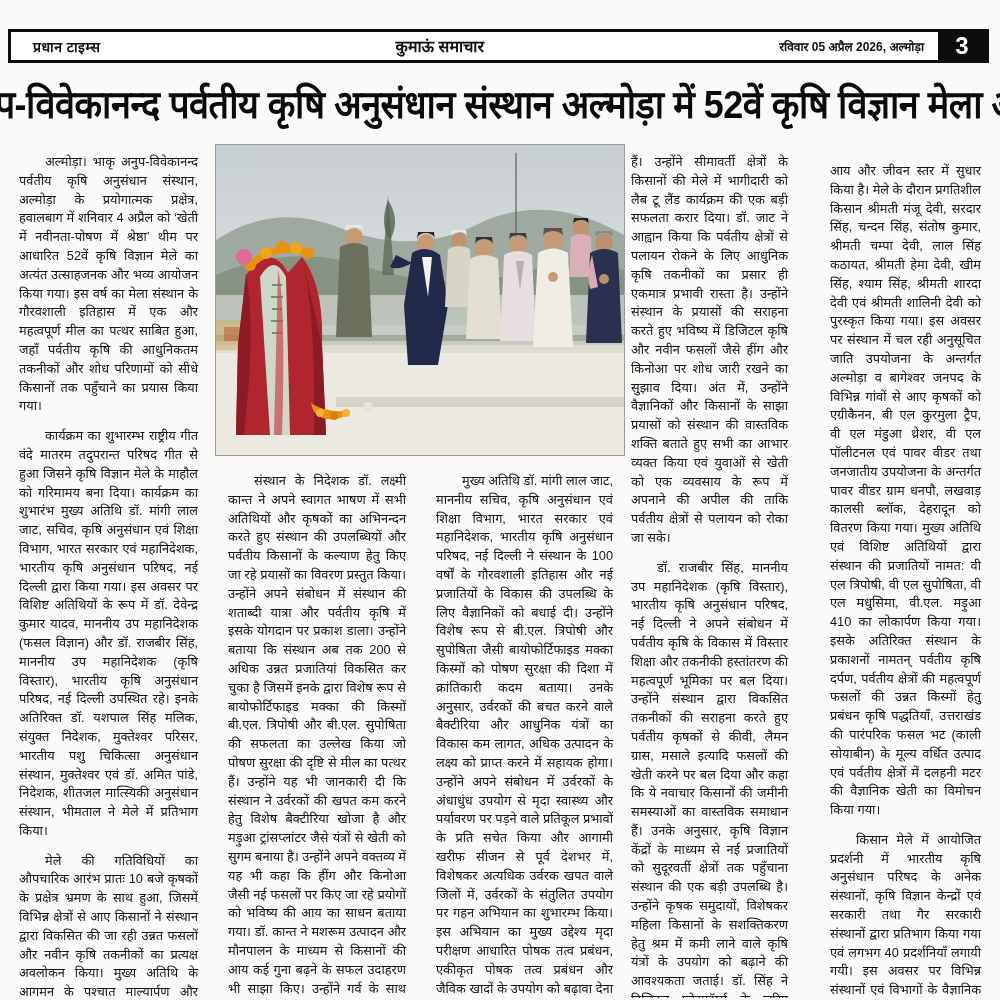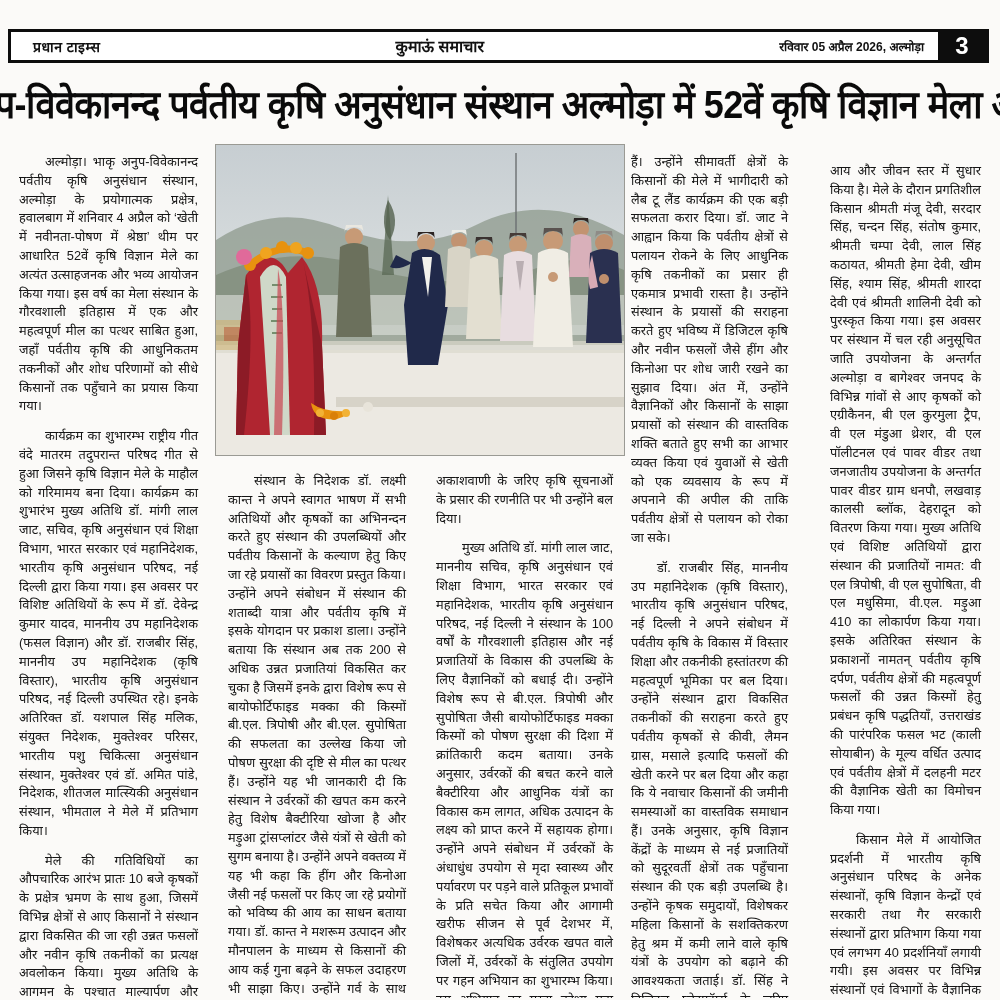--- a/index.html
+++ b/index.html
@@ -166,21 +166,20 @@
     <p class="indent">अल्मोड़ा। भाकृ अनुप-विवेकानन्द पर्वतीय कृषि अनुसंधान संस्थान, अल्मोड़ा के प्रयोगात्मक प्रक्षेत्र, हवालबाग में शनिवार 4 अप्रैल को ‘खेती में नवीनता-पोषण में श्रेष्ठा’ थीम पर आधारित 52वें कृषि विज्ञान मेले का अत्यंत उत्साहजनक और भव्य आयोजन किया गया। इस वर्ष का मेला संस्थान के गौरवशाली इतिहास में एक और महत्वपूर्ण मील का पत्थर साबित हुआ, जहाँ पर्वतीय कृषि की आधुनिकतम तकनीकों और शोध परिणामों को सीधे किसानों तक पहुँचाने का प्रयास किया गया।</p>
     <p class="indent">कार्यक्रम का शुभारम्भ राष्ट्रीय गीत वंदे मातरम तदुपरान्त परिषद गीत से हुआ जिसने कृषि विज्ञान मेले के माहौल को गरिमामय बना दिया। कार्यक्रम का शुभारंभ मुख्य अतिथि डॉ. मांगी लाल जाट, सचिव, कृषि अनुसंधान एवं शिक्षा विभाग, भारत सरकार एवं महानिदेशक, भारतीय कृषि अनुसंधान परिषद, नई दिल्ली द्वारा किया गया। इस अवसर पर विशिष्ट अतिथियों के रूप में डॉ. देवेन्द्र कुमार यादव, माननीय उप महानिदेशक (फसल विज्ञान) और डॉ. राजबीर सिंह, माननीय उप महानिदेशक (कृषि विस्तार), भारतीय कृषि अनुसंधान परिषद, नई दिल्ली उपस्थित रहे। इनके अतिरिक्त डॉ. यशपाल सिंह मलिक, संयुक्त निदेशक, मुक्तेश्वर परिसर, भारतीय पशु चिकित्सा अनुसंधान संस्थान, मुक्तेश्वर एवं डॉ. अमित पांडे, निदेशक, शीतजल मात्स्यिकी अनुसंधान संस्थान, भीमताल ने मेले में प्रतिभाग किया।</p>
     <p class="indent">मेले की गतिविधियों का औपचारिक आरंभ प्रातः 10 बजे कृषकों के प्रक्षेत्र भ्रमण के साथ हुआ, जिसमें विभिन्न क्षेत्रों से आए किसानों ने संस्थान द्वारा विकसित की जा रही उन्नत फसलों और नवीन कृषि तकनीकों का प्रत्यक्ष अवलोकन किया। मुख्य अतिथि के आगमन के पश्चात माल्यार्पण और वृक्षारोपण का कार्यक्रम किया गया, जो पर्यावरण संरक्षण के प्रति संस्थान की प्रतिबद्धता को दर्शाता है। कार्यक्रम का एक महत्वपूर्ण आकर्षण शताब्दी महिला छात्रावास का शिलान्यास रहा, जिसे मुख्य अतिथि द्वारा संपन्न किया गया। इसके उपरांत कृषि विज्ञान मेले का विधिवत उद्घाटन और प्रदर्शनी स्थलों का भ्रमण किया गया, जहाँ मुख्य अतिथि और अन्य गणमान्य</p>
   </div>
 
   <div class="col" id="col2">
     <p class="indent">संस्थान के निदेशक डॉ. लक्ष्मी कान्त ने अपने स्वागत भाषण में सभी अतिथियों और कृषकों का अभिनन्दन करते हुए संस्थान की उपलब्धियों और पर्वतीय किसानों के कल्याण हेतु किए जा रहे प्रयासों का विवरण प्रस्तुत किया। उन्होंने अपने संबोधन में संस्थान की शताब्दी यात्रा और पर्वतीय कृषि में इसके योगदान पर प्रकाश डाला। उन्होंने बताया कि संस्थान अब तक 200 से अधिक उन्नत प्रजातियां विकसित कर चुका है जिसमें इनके द्वारा विशेष रूप से बायोफोर्टिफाइड मक्का की किस्मों बी.एल. त्रिपोषी और बी.एल. सुपोषिता की सफलता का उल्लेख किया जो पोषण सुरक्षा की दृष्टि से मील का पत्थर हैं। उन्होंने यह भी जानकारी दी कि संस्थान ने उर्वरकों की खपत कम करने हेतु विशेष बैक्टीरिया खोजा है और मड़ुआ ट्रांसप्लांटर जैसे यंत्रों से खेती को सुगम बनाया है। उन्होंने अपने वक्तव्य में यह भी कहा कि हींग और किनोआ जैसी नई फसलों पर किए जा रहे प्रयोगों को भविष्य की आय का साधन बताया गया। डॉ. कान्त ने मशरूम उत्पादन और मौनपालन के माध्यम से किसानों की आय कई गुना बढ़ने के सफल उदाहरण भी साझा किए। उन्होंने गर्व के साथ बताया कि इस मेले में चीन सीमा से सटे सुदूर गांवों के किसानों सहित कुल 1129 कृषकों ने पंजीकरण कराया है। डिजिटल माध्यमों और</p>
   </div>
 
   <div class="col" id="col3">
-    <p>अकाशवाणी के जरिए कृषि सूचनाओं के प्रसार की रणनीति पर भी उन्होंने बल दिया।</p>
     <p class="indent">मुख्य अतिथि डॉ. मांगी लाल जाट, माननीय सचिव, कृषि अनुसंधान एवं शिक्षा विभाग, भारत सरकार एवं महानिदेशक, भारतीय कृषि अनुसंधान परिषद, नई दिल्ली ने संस्थान के 100 वर्षों के गौरवशाली इतिहास और नई प्रजातियों के विकास की उपलब्धि के लिए वैज्ञानिकों को बधाई दी। उन्होंने विशेष रूप से बी.एल. त्रिपोषी और सुपोषिता जैसी बायोफोर्टिफाइड मक्का किस्मों को पोषण सुरक्षा की दिशा में क्रांतिकारी कदम बताया। उनके अनुसार, उर्वरकों की बचत करने वाले बैक्टीरिया और आधुनिक यंत्रों का विकास कम लागत, अधिक उत्पादन के लक्ष्य को प्राप्त करने में सहायक होगा। उन्होंने अपने संबोधन में उर्वरकों के अंधाधुंध उपयोग से मृदा स्वास्थ्य और पर्यावरण पर पड़ने वाले प्रतिकूल प्रभावों के प्रति सचेत किया और आगामी खरीफ सीजन से पूर्व देशभर में, विशेषकर अत्यधिक उर्वरक खपत वाले जिलों में, उर्वरकों के संतुलित उपयोग पर गहन अभियान का शुभारम्भ किया। इस अभियान का मुख्य उद्देश्य मृदा परीक्षण आधारित पोषक तत्व प्रबंधन, एकीकृत पोषक तत्व प्रबंधन और जैविक खादों के उपयोग को बढ़ावा देना है। डॉ. जाट ने इस बात पर विशेष बल दिया कि मशरूम, मौनपालन और पॉलीहाउस जैसी तकनीकों को अपनाकर किसान अपनी आय को दोगुना से भी अधिक बढ़ा सकते</p>
   </div>
 
   <div class="col" id="col4">
     <p>हैं। उन्होंने सीमावर्ती क्षेत्रों के किसानों की मेले में भागीदारी को लैब टू लैंड कार्यक्रम की एक बड़ी सफलता करार दिया। डॉ. जाट ने आह्वान किया कि पर्वतीय क्षेत्रों से पलायन रोकने के लिए आधुनिक कृषि तकनीकों का प्रसार ही एकमात्र प्रभावी रास्ता है। उन्होंने संस्थान के प्रयासों की सराहना करते हुए भविष्य में डिजिटल कृषि और नवीन फसलों जैसे हींग और किनोआ पर शोध जारी रखने का सुझाव दिया। अंत में, उन्होंने वैज्ञानिकों और किसानों के साझा प्रयासों को संस्थान की वास्तविक शक्ति बताते हुए सभी का आभार व्यक्त किया एवं युवाओं से खेती को एक व्यवसाय के रूप में अपनाने की अपील की ताकि पर्वतीय क्षेत्रों से पलायन को रोका जा सके।</p>
     <p class="indent">डॉ. राजबीर सिंह, माननीय उप महानिदेशक (कृषि विस्तार), भारतीय कृषि अनुसंधान परिषद, नई दिल्ली ने अपने संबोधन में पर्वतीय कृषि के विकास में विस्तार शिक्षा और तकनीकी हस्तांतरण की महत्वपूर्ण भूमिका पर बल दिया। उन्होंने संस्थान द्वारा विकसित तकनीकों की सराहना करते हुए पर्वतीय कृषकों से कीवी, लैमन ग्रास, मसाले इत्यादि फसलों की खेती करने पर बल दिया और कहा कि ये नवाचार किसानों की जमीनी समस्याओं का वास्तविक समाधान हैं। उनके अनुसार, कृषि विज्ञान केंद्रों के माध्यम से नई प्रजातियों को सुदूरवर्ती क्षेत्रों तक पहुँचाना संस्थान की एक बड़ी उपलब्धि है। उन्होंने कृषक समुदायों, विशेषकर महिला किसानों के सशक्तिकरण हेतु श्रम में कमी लाने वाले कृषि यंत्रों के उपयोग को बढ़ाने की आवश्यकता जताई। डॉ. सिंह ने डिजिटल प्लेटफॉर्म्स के जरिए किसानों को बाजार से जोड़ने और उनके उत्पादों के उचित मूल्य दिलाने के प्रयासों पर भी चर्चा की। उन्होंने अपने सम्बोधन में जलवायु परिवर्तन के दौर में टिकाऊ खेती और प्राकृतिक संसाधनों के संरक्षण पर भी विशेष ध्यान दिया।</p>
     <p class="indent">प्रगतिशील किसानों का सम्मान कार्यक्रम अत्यन्त हृदयस्पर्शी रहा, जहाँ उनकी कड़ी मेहनत और नवीन तकनीकों को अपनाने के उनके जज्बे को सराहा गया। सम्मानित किसानों ने अपनी प्रतिक्रिया साझा करते हुए बताया कि किस प्रकार संस्थान की तकनीकों ने उनकी</p>
   </div>
 
   <div class="col" id="col5">

